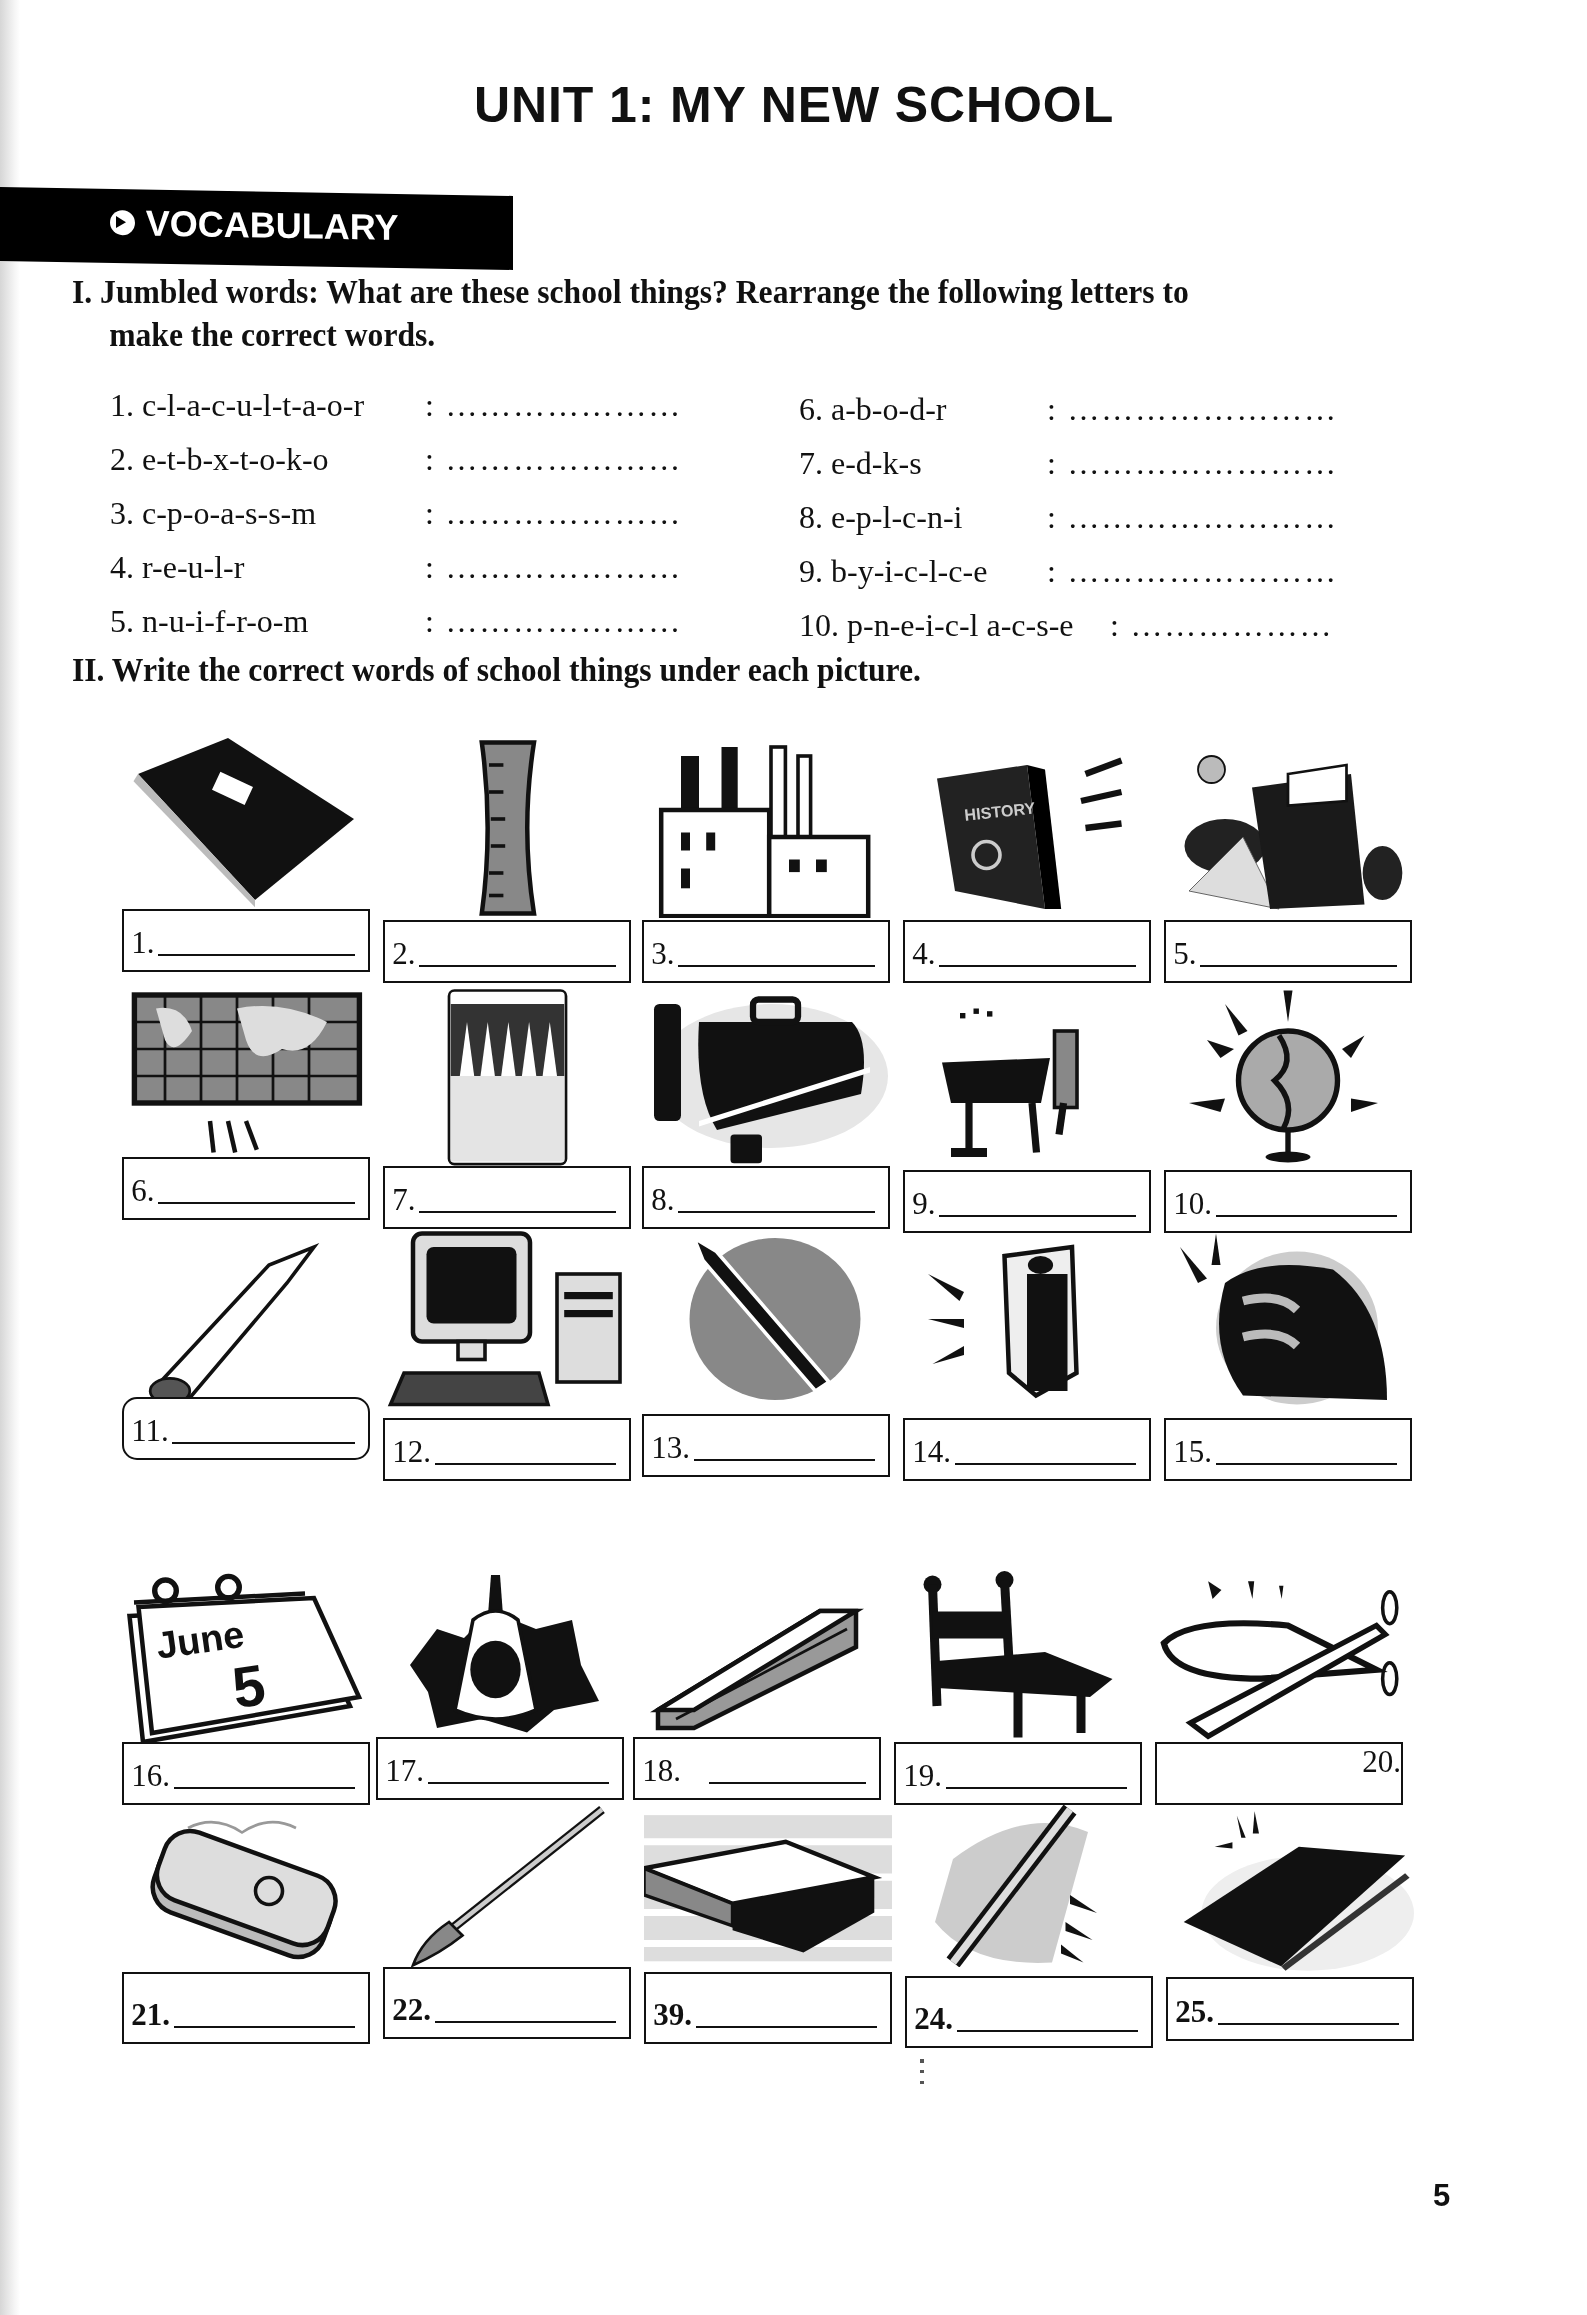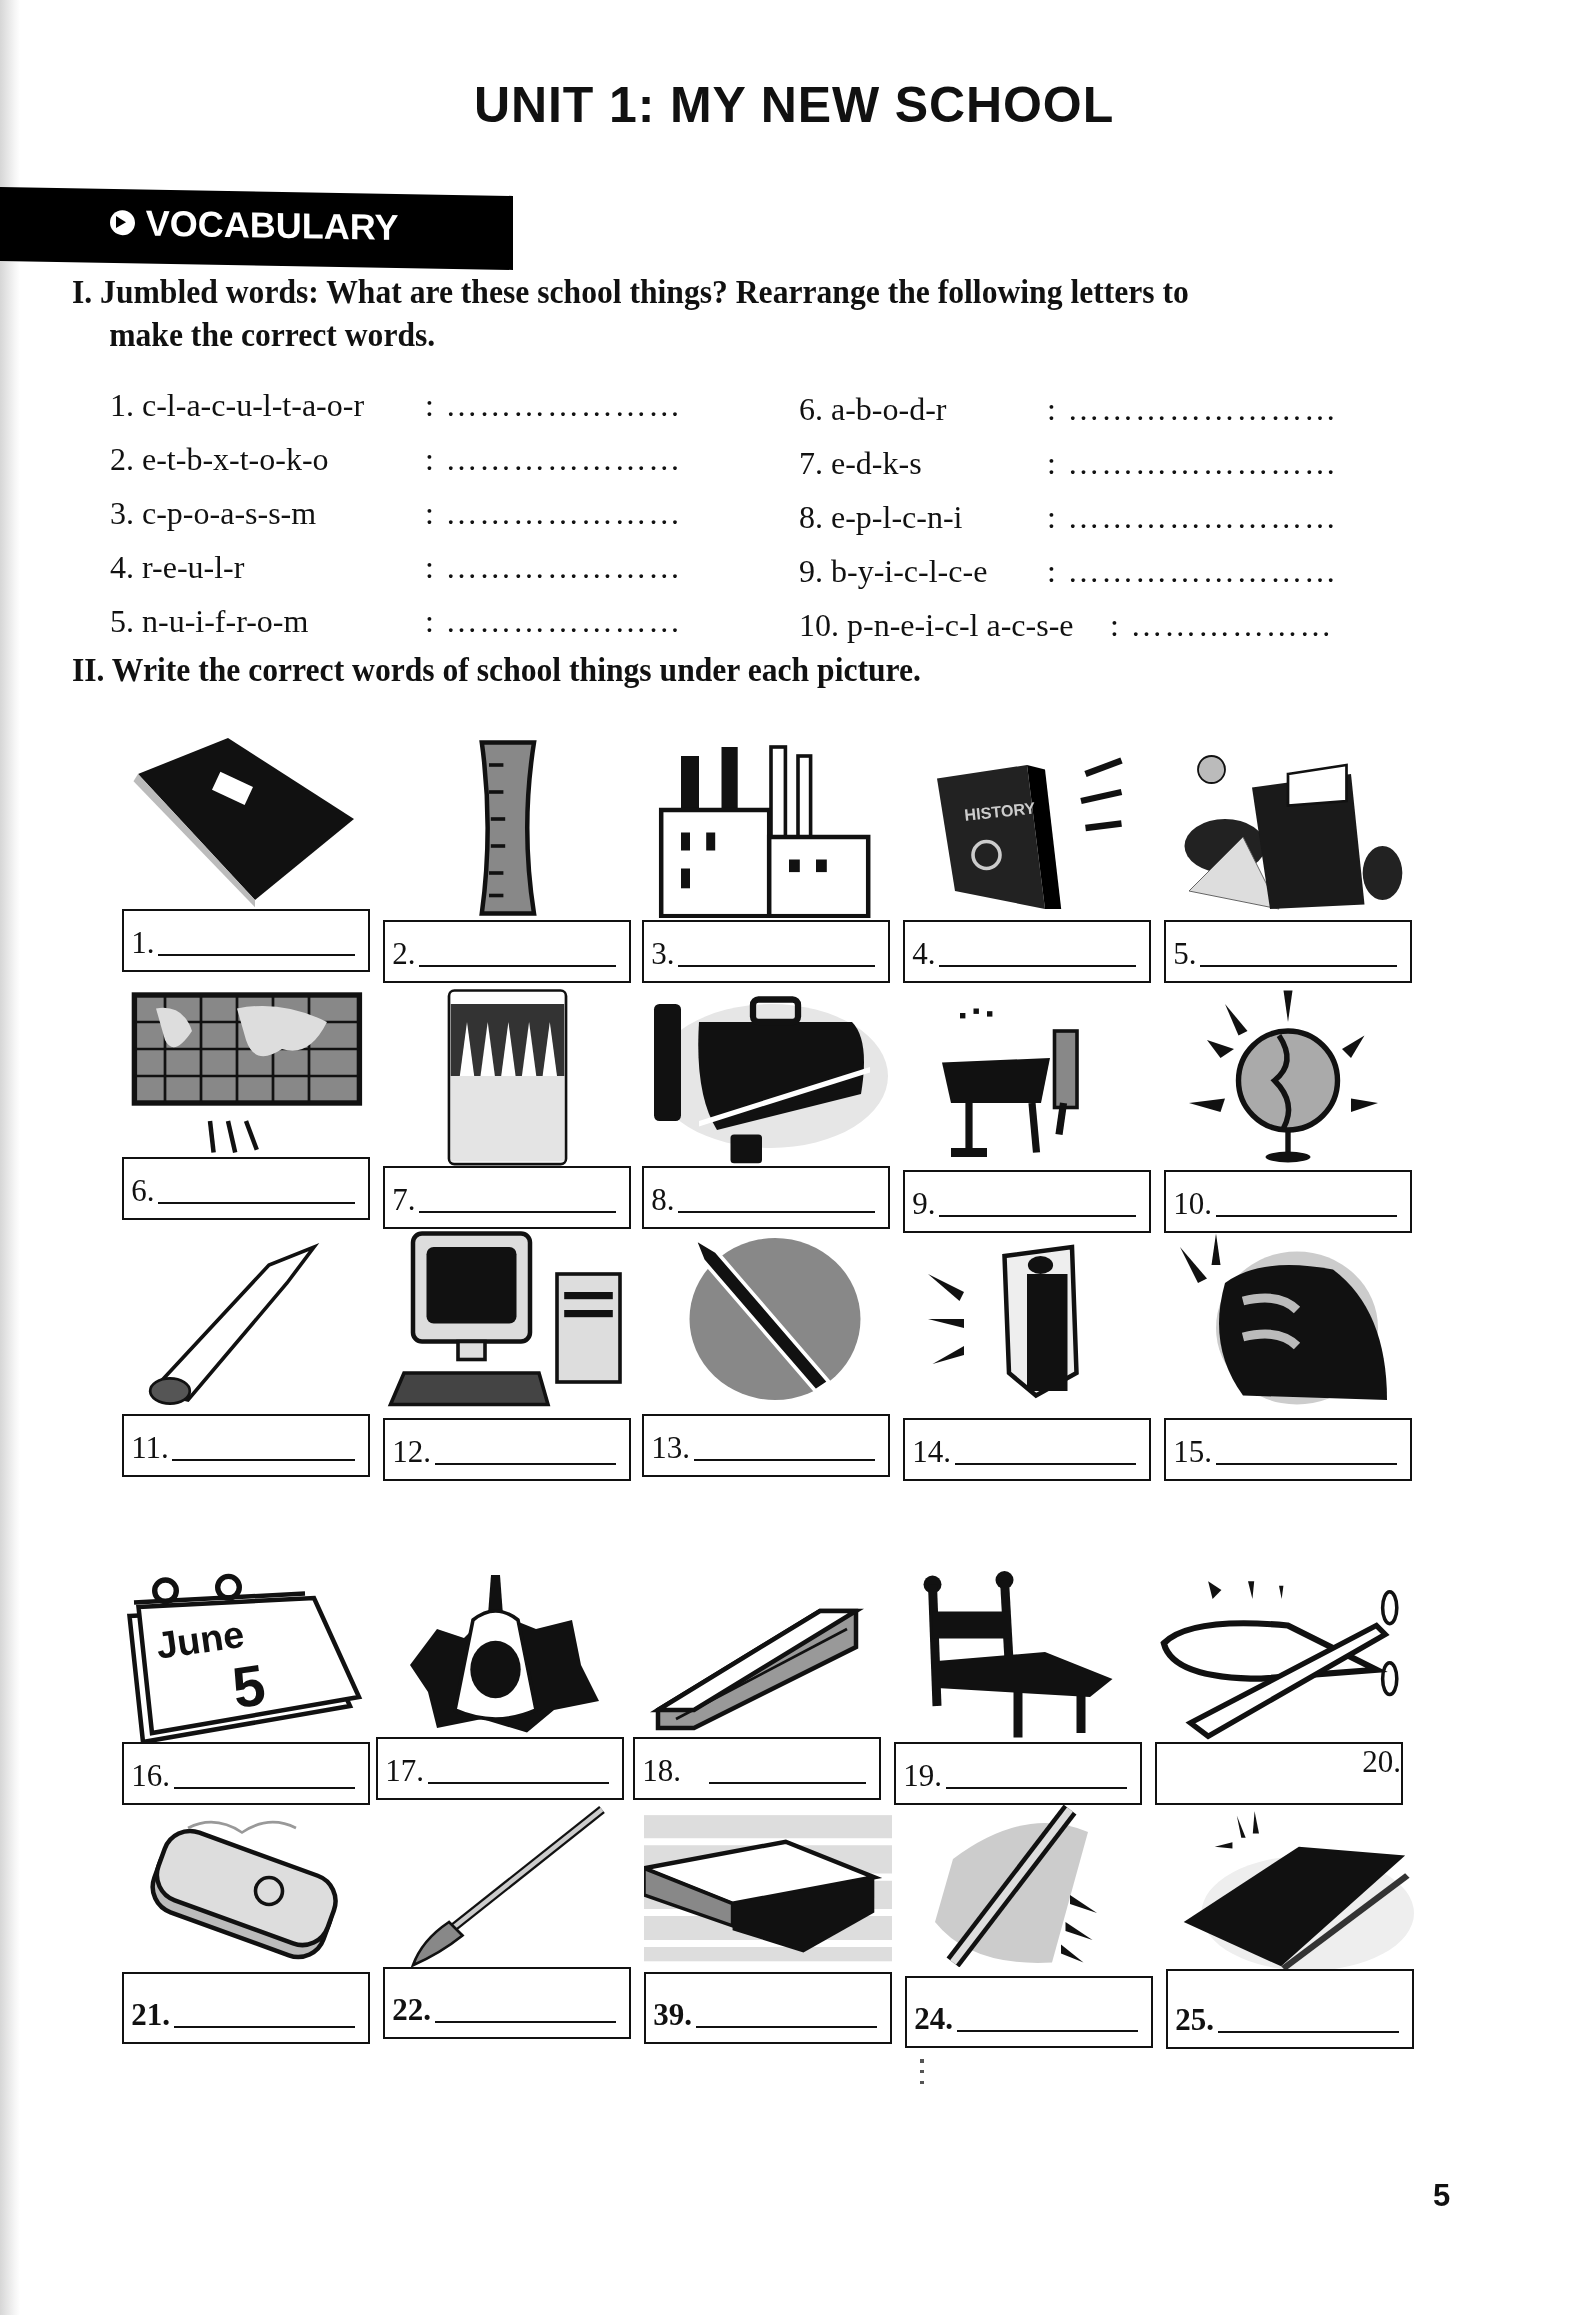--- a/index.html
+++ b/index.html
@@ -330,21 +330,21 @@
 </div>
 
 <div class="pic-row" style="top:1229px; height:270px;">
   <div class="pic-cell" style="left:0;">
     <div class="pic" style="top:0; height:180px;">
       <svg width="225" height="180" viewBox="0 0 250 200">
           <polygon points="20,180 150,40 200,20 170,60 60,190" fill="#fff" stroke="#111" stroke-width="4"></polygon>
           <ellipse cx="40" cy="180" rx="22" ry="14" fill="#555" stroke="#111" stroke-width="3"></ellipse>
         </svg>
     </div>
-    <div class="label-box" style="top:185px;">
+    <div class="label-box" style="top:168px;border-radius:15px;">
         <span>11.</span>
         <span class="line"></span>
       </div>
   </div>
   <div class="pic-cell" style="left:261px;">
     <div class="pic" style="top:0; height:180px;">
       <svg width="243" height="180" viewBox="0 0 270 200">
           <rect x="30" y="5" width="130" height="120" rx="10" fill="#ddd" stroke="#111" stroke-width="5"></rect>
           <rect x="45" y="20" width="100" height="85" rx="8" fill="#111"></rect>
           <rect x="80" y="125" width="30" height="20" fill="#ddd" stroke="#111" stroke-width="4"></rect>
@@ -566,21 +566,21 @@
           <ellipse cx="160" cy="115" rx="120" ry="65" fill="#eee"></ellipse>
           <polygon points="20,125 150,40 270,50 130,175" fill="#111"></polygon>
           <polygon points="130,175 270,70 275,75 135,180" fill="#333"></polygon>
           <g fill="#111">
             <polygon points="80,5 90,30 85,30"></polygon>
             <polygon points="100,0 105,25 98,25"></polygon>
             <polygon points="55,40 75,35 75,42"></polygon>
           </g>
         </svg>
     </div>
-    <div class="label-box" style="top:164px; height:80px;">
+    <div class="label-box" style="top:172px; height:64px;">
         <span>25.</span>
         <span class="line"></span>
       </div>
   </div>
 </div>
 
 <div class="stray-dots"></div>
 
 <div class="page-number">5</div>
 

